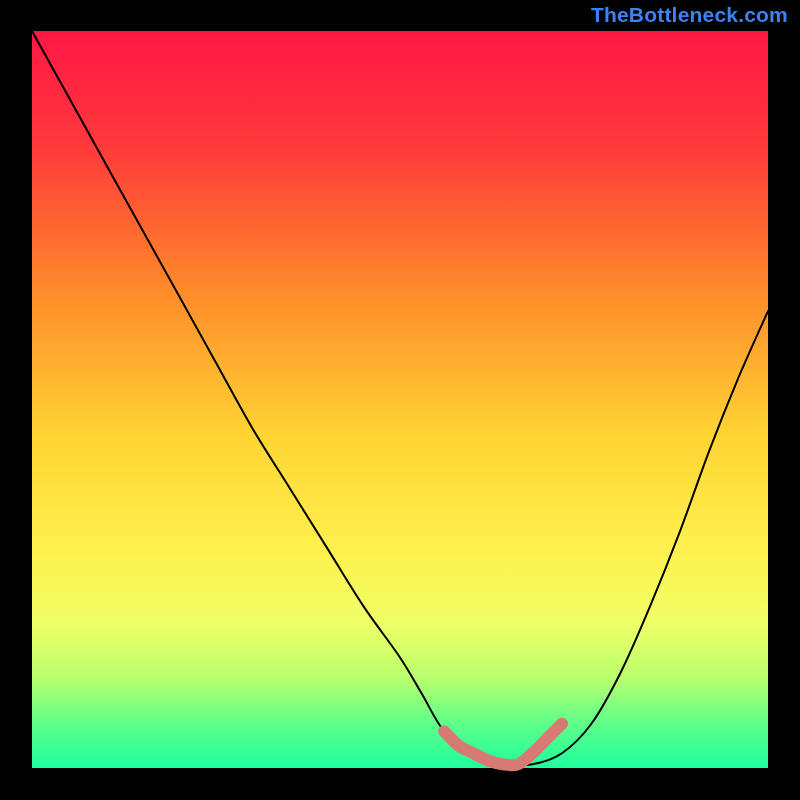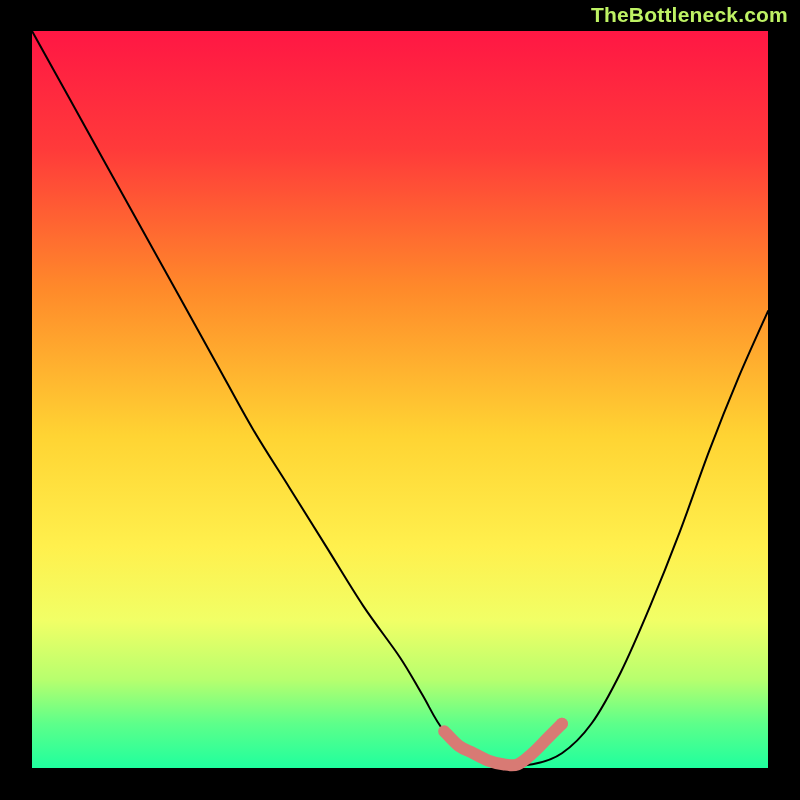--- a/index.html
+++ b/index.html
@@ -16,21 +16,21 @@
     width: 800px;
     height: 800px;
   }
   svg {
     display: block;
   }
   .watermark {
     position: absolute;
     top: 3px;
     right: 12px;
-    color: #bef264;
+    color: #3b82f6;
     font-size: 21px;
     font-weight: 600;
     letter-spacing: 0.2px;
     user-select: none;
   }
 </style>
 </head>
 <body>
 
 <div class="chart-wrap">

